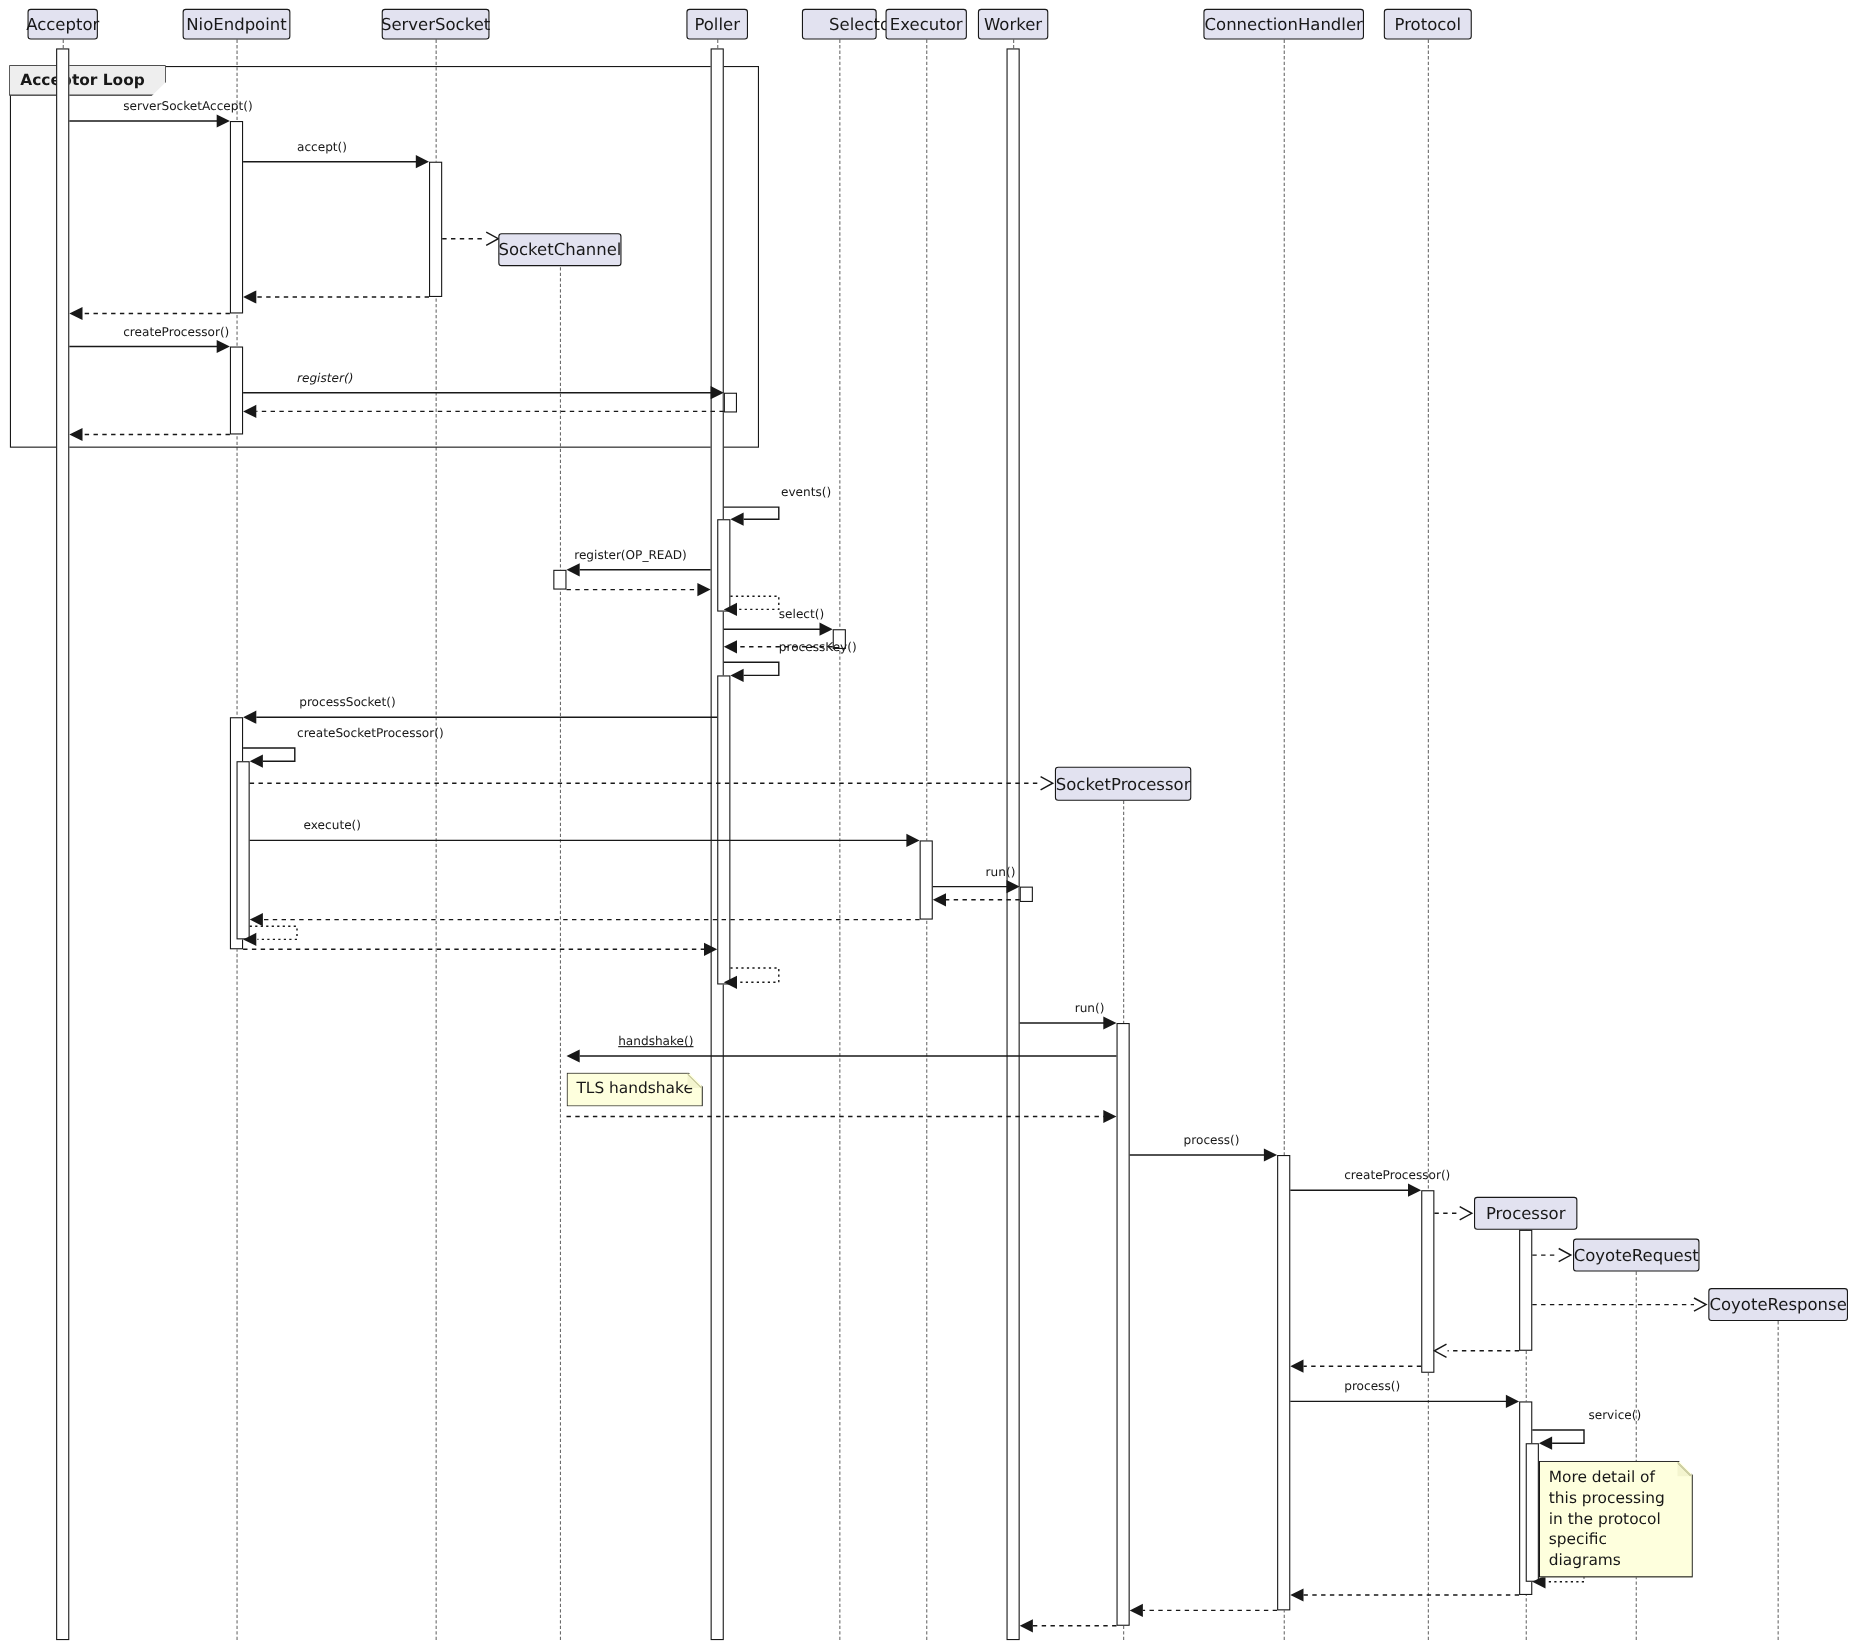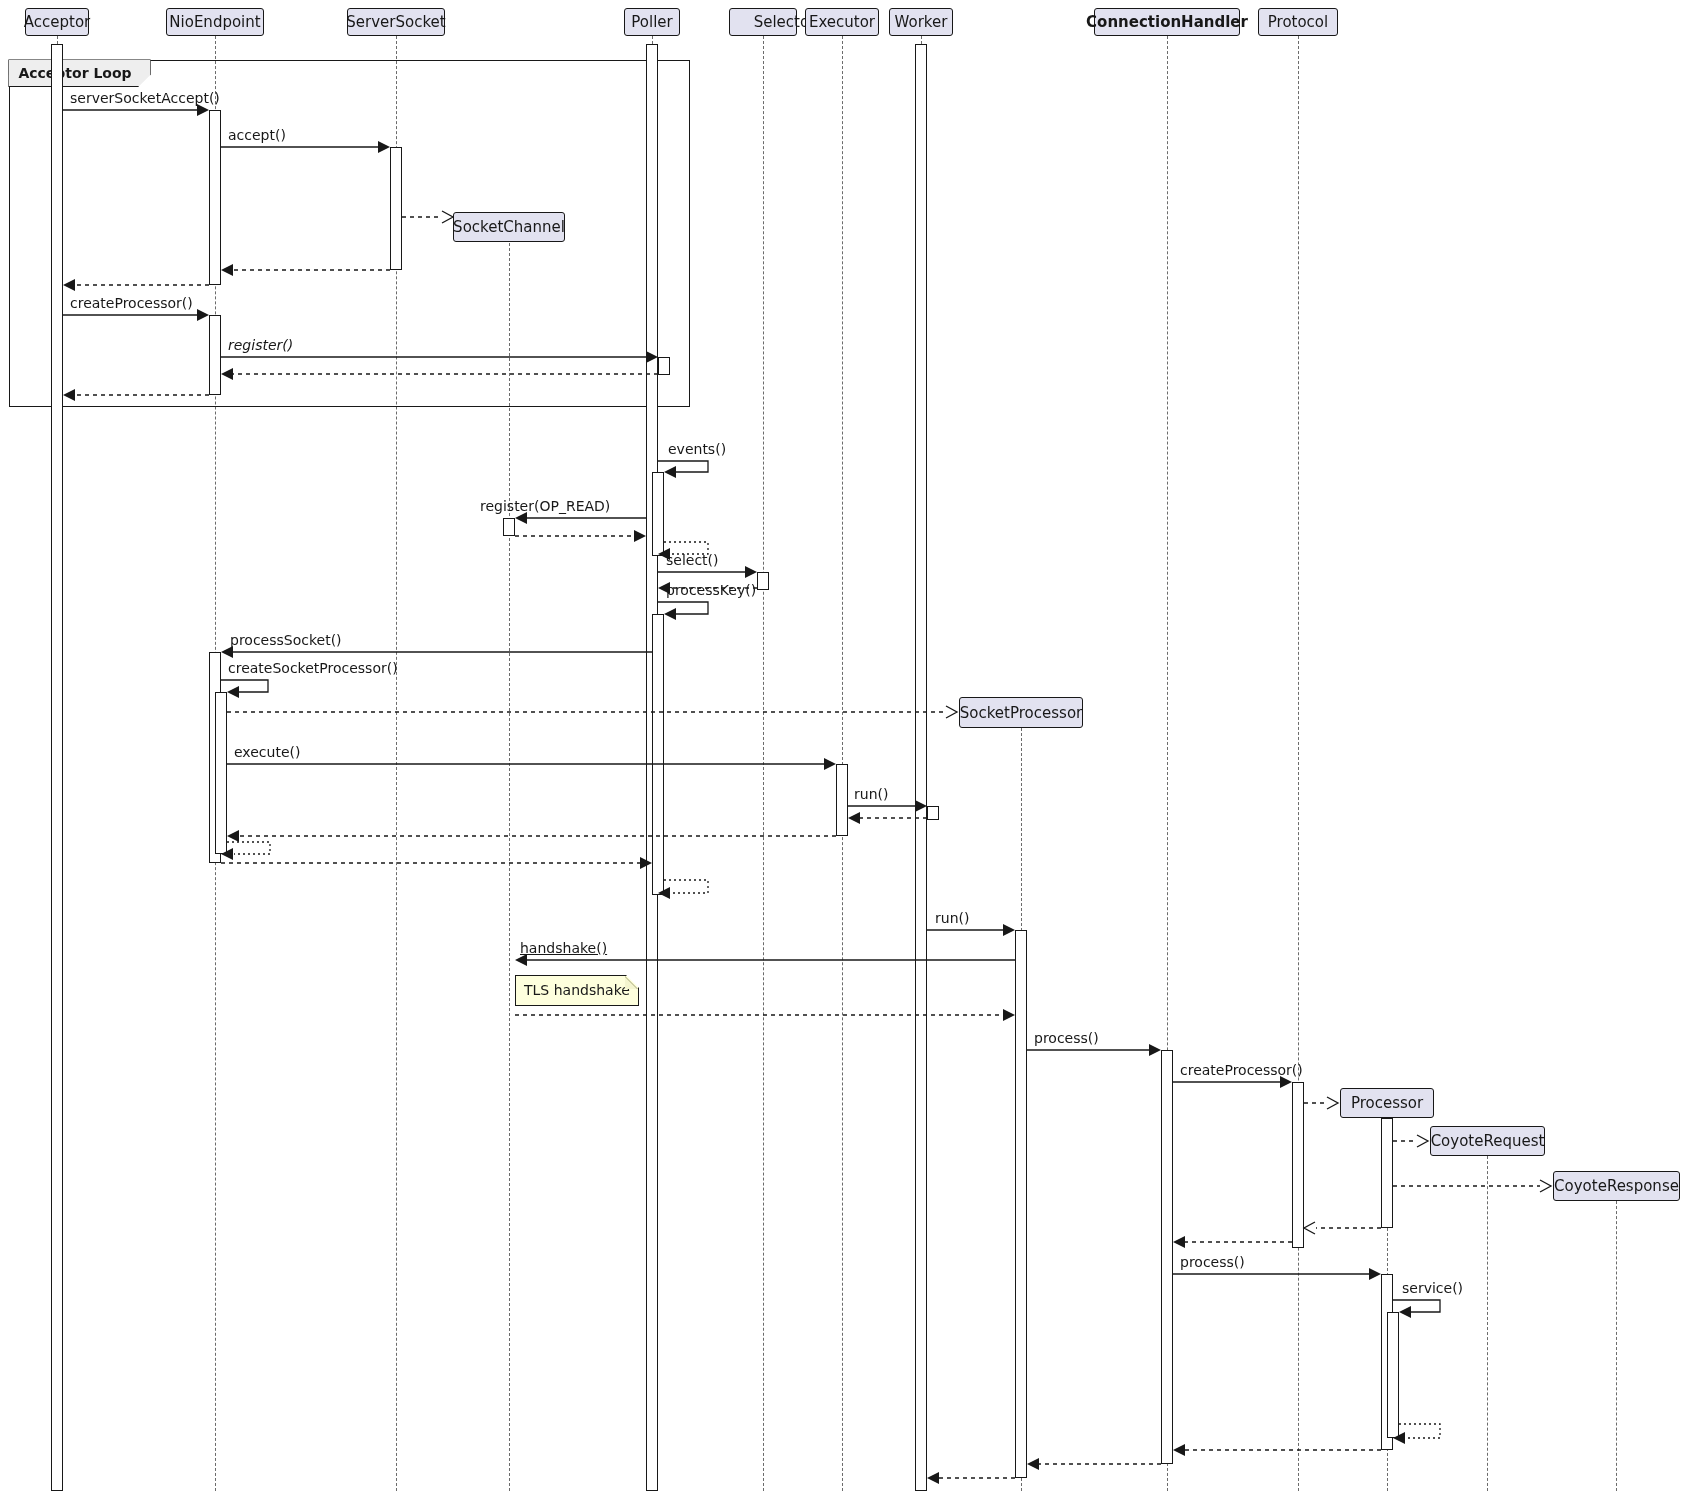--- a/index.html
+++ b/index.html
@@ -13,21 +13,21 @@
     position:absolute;left:-1.6px;top:-1.6px;height:26px;background:#eeeeee;
     border:1.6px solid #181818;display:flex;align-items:center;padding:0 18px 0 9px;
     font-weight:bold;font-size:14px;z-index:4;
     clip-path:polygon(0 0,100% 0,100% 55%,calc(100% - 13px) 100%,0 100%);
   }
   .bar{position:absolute;width:12px;background:#ffffff;border:1.2px solid #181818;box-sizing:border-box;z-index:5;}
   .pbox{
     position:absolute;background:#e2e2f0;border:1.2px solid #181818;border-radius:3px;
     display:flex;align-items:center;justify-content:center;font-size:15px;z-index:7;box-sizing:border-box;
   }
-  .msg{position:absolute;font-size:14px;white-space:nowrap;z-index:7;}
+  .msg{position:absolute;font-size:11px;white-space:nowrap;z-index:7;margin-left:42px;}
   .note{
     position:absolute;background:#feffdd;border:1px solid #181818;font-size:14px;line-height:1.35;
     padding:5px 8px;z-index:7;box-sizing:border-box;
     clip-path:polygon(0 0,calc(100% - 13px) 0,100% 13px,100% 100%,0 100%);
   }
   .note .fold{
     position:absolute;top:0;right:0;width:13px;height:13px;
     background:linear-gradient(225deg,transparent 48%,#cfd0a6 48%,#cfd0a6 56%,#f4f5cf 56%);
   }
   svg.wires{position:absolute;left:0;top:0;z-index:6;pointer-events:none;}
@@ -257,31 +257,35 @@
       </g>
   </svg>
 
   <div class="pbox" style="left:25px;top:8px;width:64px;height:28px;">Acceptor</div>
   <div class="pbox" style="left:166px;top:8px;width:98px;height:28px;">NioEndpoint</div>
   <div class="pbox" style="left:347px;top:8px;width:98px;height:28px;">ServerSocket</div>
   <div class="pbox" style="left:624px;top:8px;width:56px;height:28px;">Poller</div>
   <div class="pbox" style="left:729px;top:8px;width:68px;height:28px;padding-left:43px;">Selector</div>
   <div class="pbox" style="left:805px;top:8px;width:74px;height:28px;">Executor</div>
   <div class="pbox" style="left:889px;top:8px;width:64px;height:28px;">Worker</div>
-  <div class="pbox" style="left:1094px;top:8px;width:146px;height:28px;font-weight:bold;">ConnectionHandler</div>
+  <div class="pbox" style="left:1094px;top:8px;width:146px;height:28px;">ConnectionHandler</div>
   <div class="pbox" style="left:1258px;top:8px;width:80px;height:28px;">Protocol</div>
 
   <div class="pbox" style="left:453px;top:212px;width:112px;height:30px;">SocketChannel</div>
   <div class="pbox" style="left:959px;top:697px;width:124px;height:31px;">SocketProcessor</div>
   <div class="pbox" style="left:1340px;top:1088px;width:94px;height:30px;">Processor</div>
   <div class="pbox" style="left:1430px;top:1126px;width:115px;height:30px;">CoyoteRequest</div>
   <div class="pbox" style="left:1553px;top:1171px;width:127px;height:30px;">CoyoteResponse</div>
 
   <div class="note" style="left:515px;top:975px;width:124px;">
     <span>TLS handshake</span>
+    <i class="fold"></i>
+  </div>
+  <div class="note" style="left:1399px;top:1328px;width:140px;">
+    <span>More detail of this processing in the protocol specific diagrams</span>
     <i class="fold"></i>
   </div>
 
   <div class="msg" style="left:70px;top:90px;">serverSocketAccept()</div>
   <div class="msg" style="left:228px;top:127px;">accept()</div>
   <div class="msg" style="left:70px;top:295px;">createProcessor()</div>
   <div class="msg" style="left:228px;top:337px;font-style:italic;">register()</div>
   <div class="msg" style="left:668px;top:441px;">events()</div>
   <div class="msg" style="left:480px;top:498px;width:160px;text-align:left;">register(OP_READ)</div>
   <div class="msg" style="left:666px;top:552px;">select()</div>

